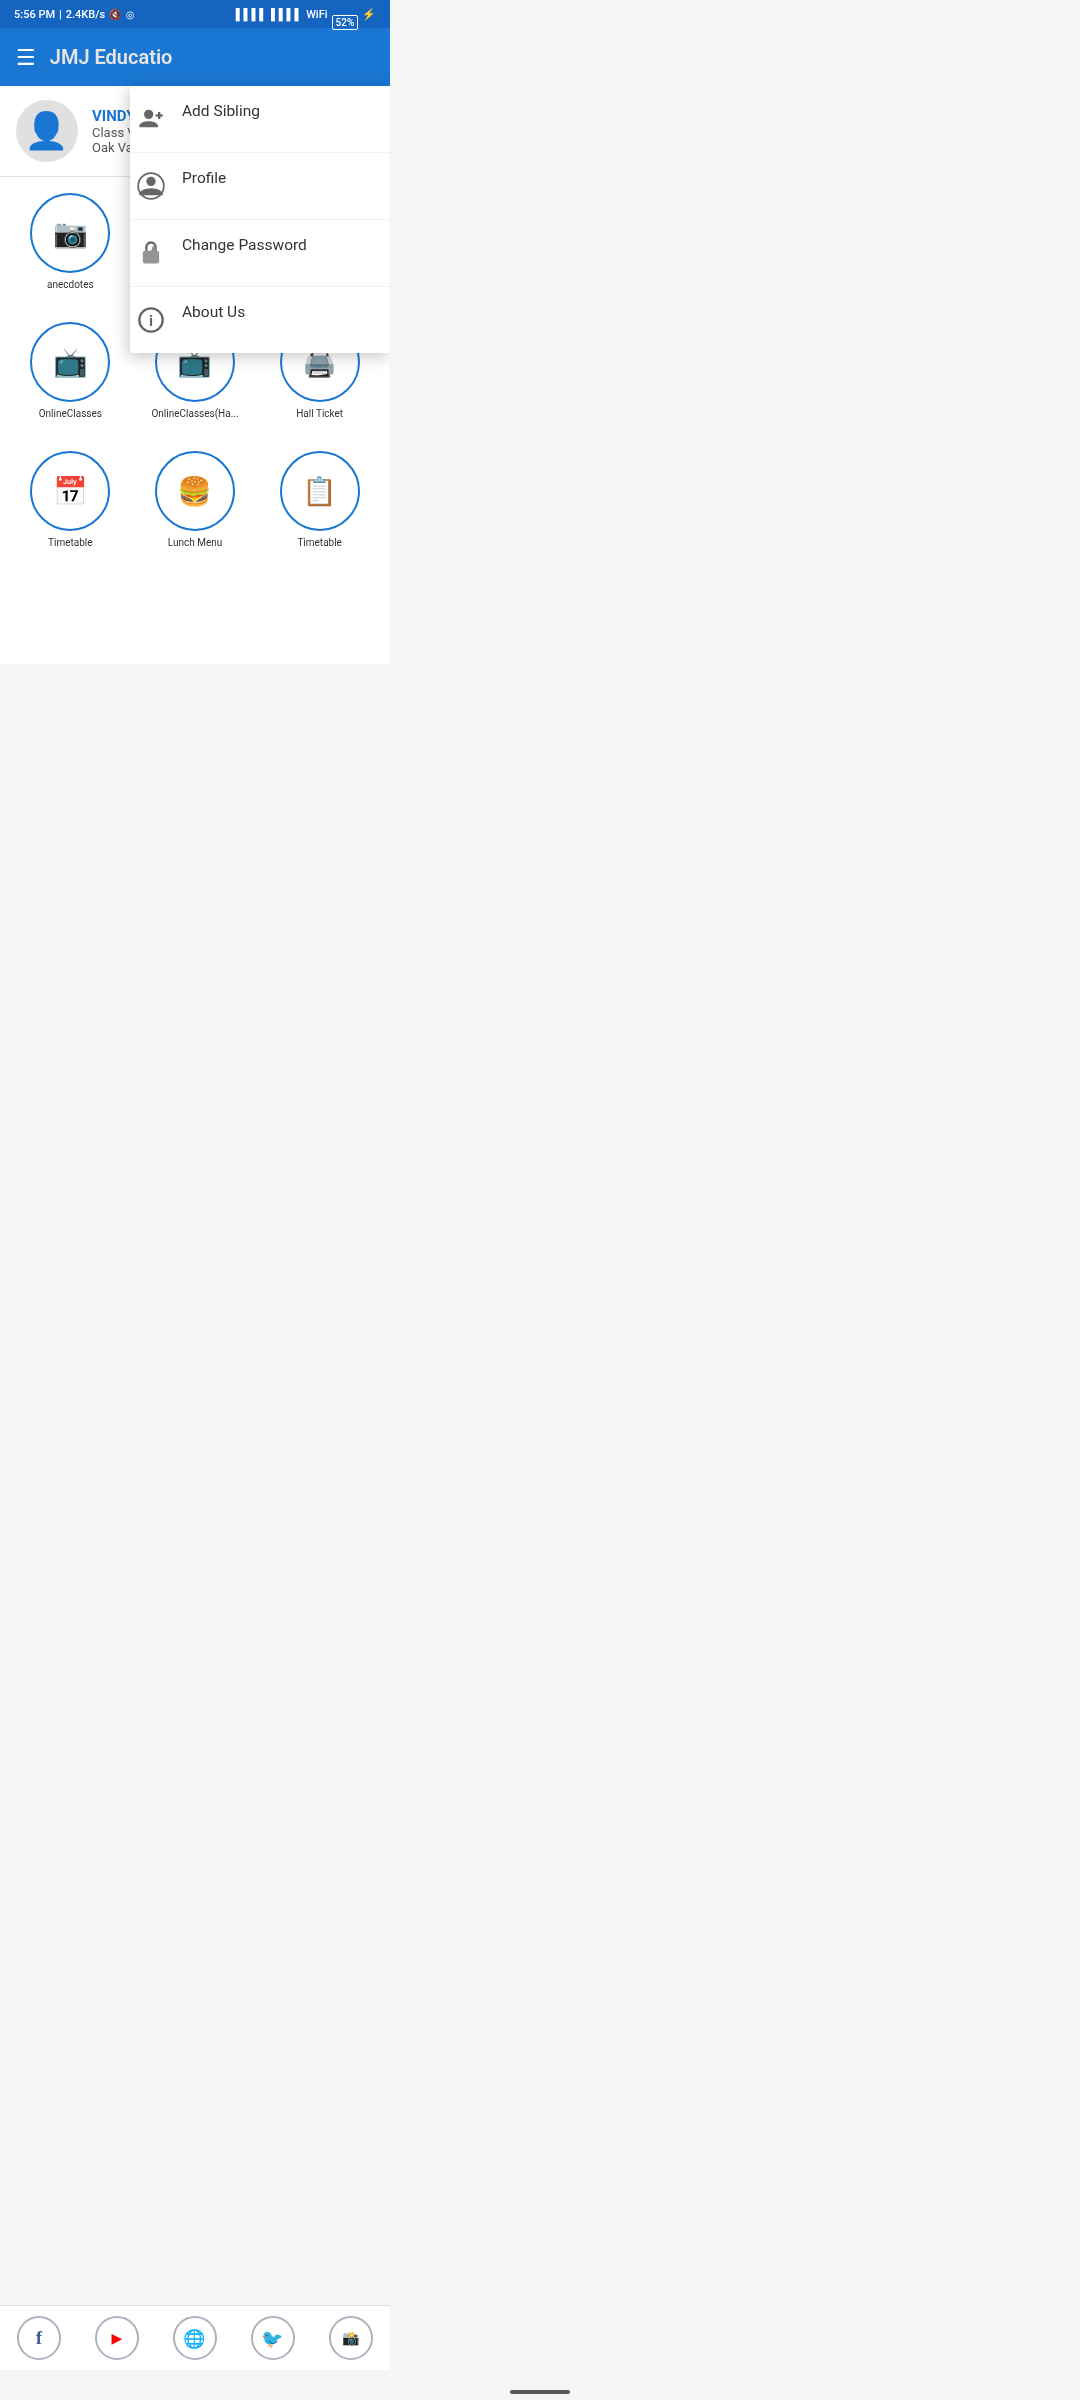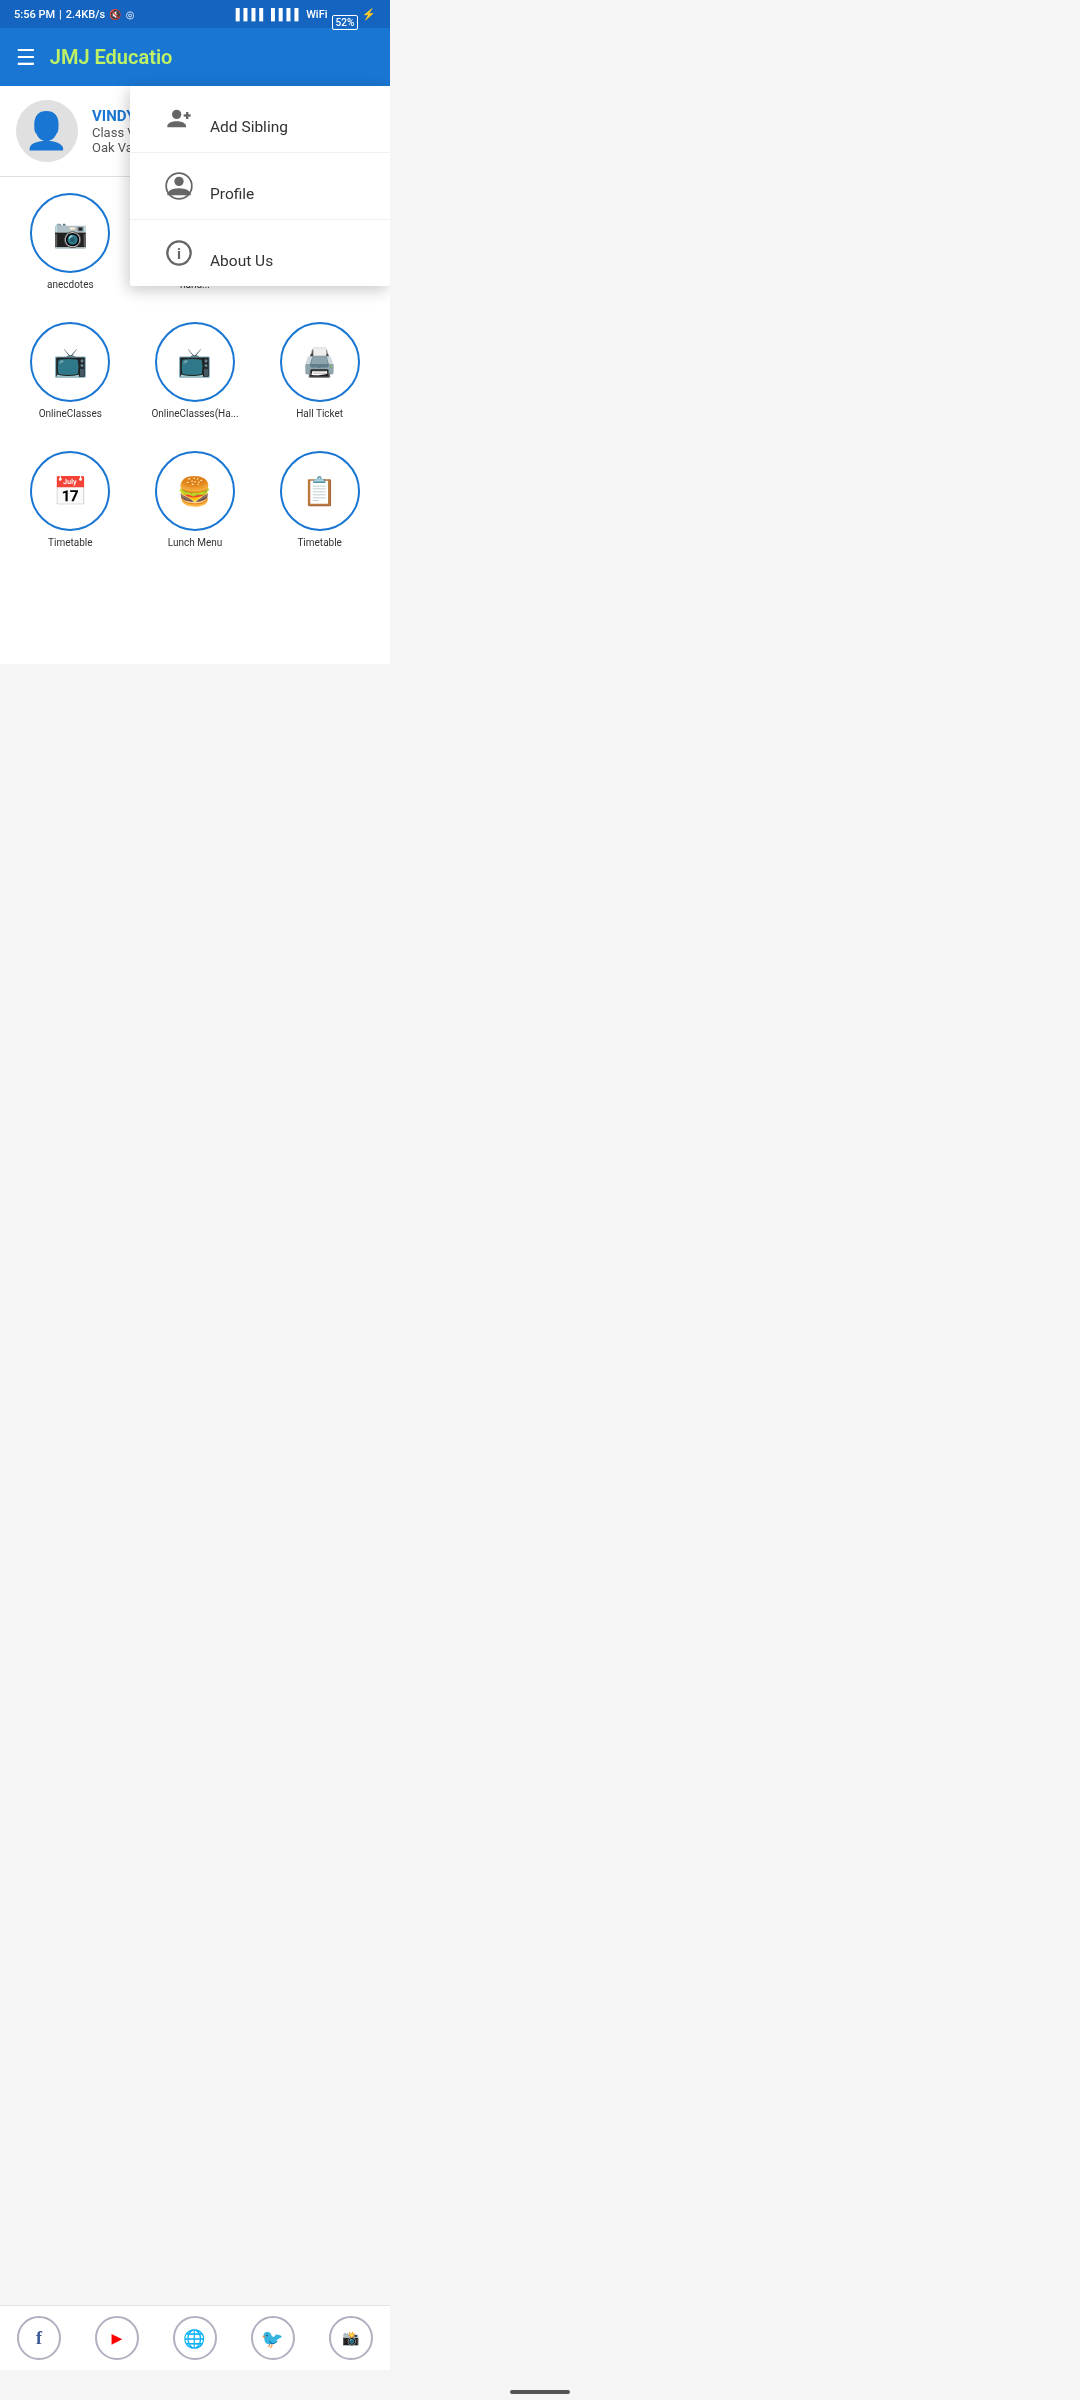--- a/index.html
+++ b/index.html
@@ -39,21 +39,21 @@
     }
     .hamburger {
       font-size: 22px;
       margin-right: 14px;
       cursor: pointer;
       color: white;
     }
     .header-title {
       font-size: 20px;
       font-weight: 600;
-      color: #bef264;
+      color: #e5e5e5;
     }
 
     
     .user-profile {
       background: white;
       display: flex;
       align-items: center;
       padding: 14px 16px;
       border-bottom: 1px solid #e0e0e0;
     }
@@ -164,22 +164,22 @@
       top: 86px;
       right: 0;
       width: 260px;
       background: white;
       box-shadow: -2px 4px 16px rgba(0,0,0,0.22);
       z-index: 100;
       border-radius: 2px;
     }
     .dropdown-item {
       display: flex;
-      align-items: flex-end;
-      padding: 16px 32px;
+      align-items: flex-start;
+      padding: 16px 4px;
       cursor: pointer;
       border-bottom: 1px solid #f0f0f0;
     }
     .dropdown-item:last-child { border-bottom: none; }
     .dropdown-item-icon {
       width: 34px;
       height: 34px;
       display: flex;
       align-items: center;
       justify-content: center;
@@ -251,20 +251,31 @@
           <svg width="28" height="28" viewBox="0 0 24 24" fill="#666">
             <circle cx="12" cy="8" r="4"></circle>
             <path d="M12 14c-6 0-10 2.5-10 5v1h20v-1c0-2.5-4-5-10-5z"></path>
             <circle cx="12" cy="12" r="11" fill="none" stroke="#666" stroke-width="1.5"></circle>
           </svg>
         </div>
         <div class="dropdown-item-label">Profile</div>
       </div>
       <div class="dropdown-item">
         <div class="dropdown-item-icon">
+          <svg width="28" height="28" viewBox="0 0 24 24" fill="#666">
+            <rect x="5" y="10" width="14" height="11" rx="2" fill="#666" opacity="0.7"></rect>
+            <path d="M8 10V7a4 4 0 1 1 8 0v3" fill="none" stroke="#666" stroke-width="2"></path>
+            <circle cx="15" cy="8" r="2" fill="#888"></circle>
+            <line x1="15" y1="8" x2="12" y2="11" stroke="#888" stroke-width="1.5"></line>
+          </svg>
+        </div>
+        <div class="dropdown-item-label">Change Password</div>
+      </div>
+      <div class="dropdown-item">
+        <div class="dropdown-item-icon">
           <svg width="28" height="28" viewBox="0 0 24 24">
             <circle cx="12" cy="12" r="10" fill="none" stroke="#666" stroke-width="2"></circle>
             <text x="12" y="17" text-anchor="middle" font-size="13" fill="#666" font-weight="bold">i</text>
           </svg>
         </div>
         <div class="dropdown-item-label">About Us</div>
       </div>
     </div>
 </div>
 

